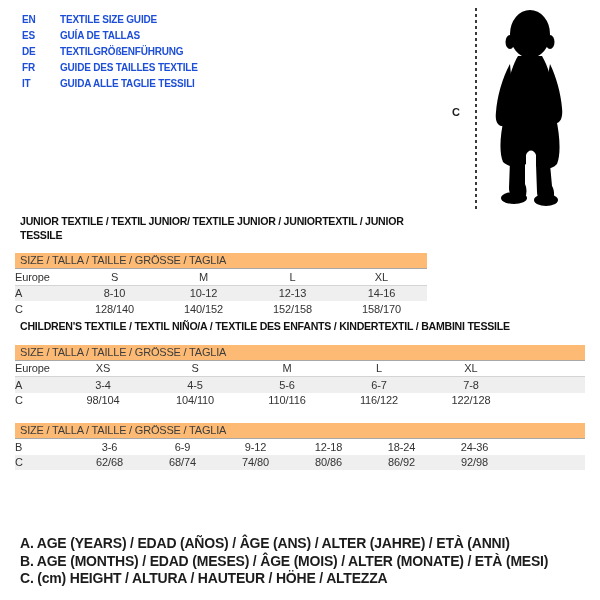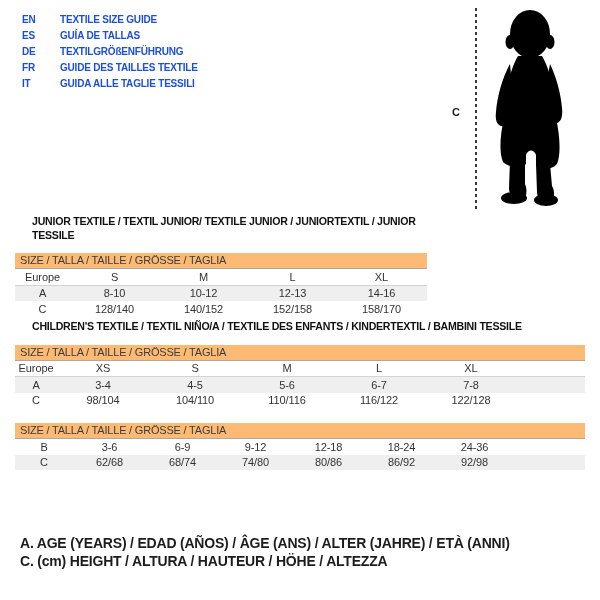--- a/index.html
+++ b/index.html
@@ -22,32 +22,32 @@
   .height-label{position:absolute;left:452px;top:106px;font-size:11px;font-weight:bold;color:#1c1c1c;}
   .baby-svg{position:absolute;left:484px;top:6px;width:92px;height:202px;}
 
   
   .section{position:absolute;left:15px;}
   .s0{top:215px;width:412px;}
   .s1{top:320px;width:570px;}
   .s2{top:423px;width:570px;}
   .section-heading{
     font-size:10.6px;font-weight:bold;color:#111;letter-spacing:-0.25px;
-    line-height:13.5px;padding-left:5px;margin:0 0 11px 12px;white-space:pre-line;
+    line-height:13.5px;padding-left:5px;margin:0 0 11px 0;white-space:pre-line;
   }
   .size-bar{
     background:#fdba74;border-bottom:1px solid #a8a8a8;color:#3d3d3d;
     height:15px;line-height:15px;font-size:11px;letter-spacing:-0.2px;padding-left:5px;
   }
   table.size-table{
     border-collapse:collapse;table-layout:fixed;width:100%;
     font-size:11px;color:#333;letter-spacing:-0.1px;
   }
   table.size-table td{height:15.5px;padding:0;white-space:nowrap;overflow:hidden;}
-  td.lbl{text-align:center;padding-left:5px;}
+  td.lbl{text-align:left;padding-left:5px;}
   td.val{text-align:center;}
   tr.colhead td{border-bottom:1px solid #d4d4d4;}
   tr.shaded td{background:#efefef;}
   .t0 col.c-label{width:55px;} .t0 col.c-data{width:89px;}
   .t1 col.c-label{width:42px;} .t1 col.c-data{width:92px;}
   .t2 col.c-label{width:58px;} .t2 col.c-data{width:73px;}
   col.c-fill{width:auto;}
 
   
   .footnotes{position:absolute;left:20px;top:535px;}
@@ -203,16 +203,17 @@
             <td class="val">86/92</td>
             <td class="val">92/98</td>
             <td class="val"></td>
           </tr>
         </tbody>
       </table>
     </div>
 
   <div class="footnotes">
       <div class="footnote">A. AGE (YEARS) / EDAD (AÑOS) / ÂGE (ANS) / ALTER (JAHRE) / ETÀ (ANNI)</div>
+      <div class="footnote">B. AGE (MONTHS) / EDAD (MESES) / ÂGE (MOIS) / ALTER (MONATE) / ETÀ (MESI)</div>
       <div class="footnote">C. (cm) HEIGHT / ALTURA / HAUTEUR / HÖHE / ALTEZZA</div>
     </div>
 
 </div>
 
 </body></html>

